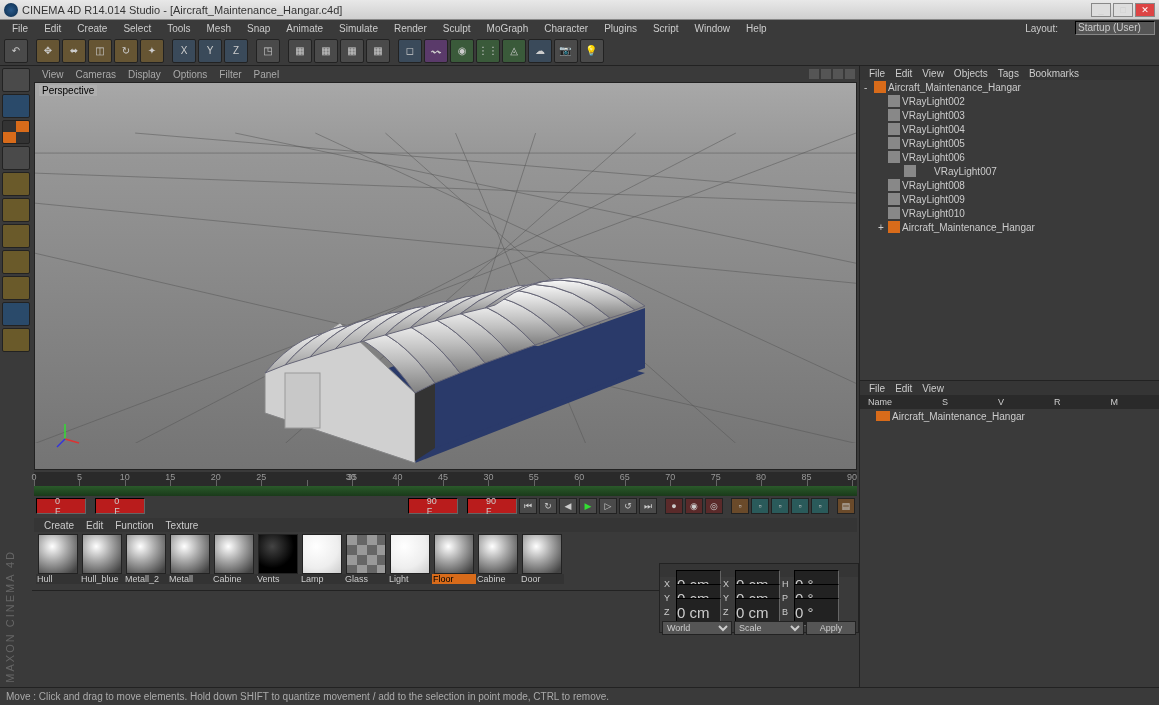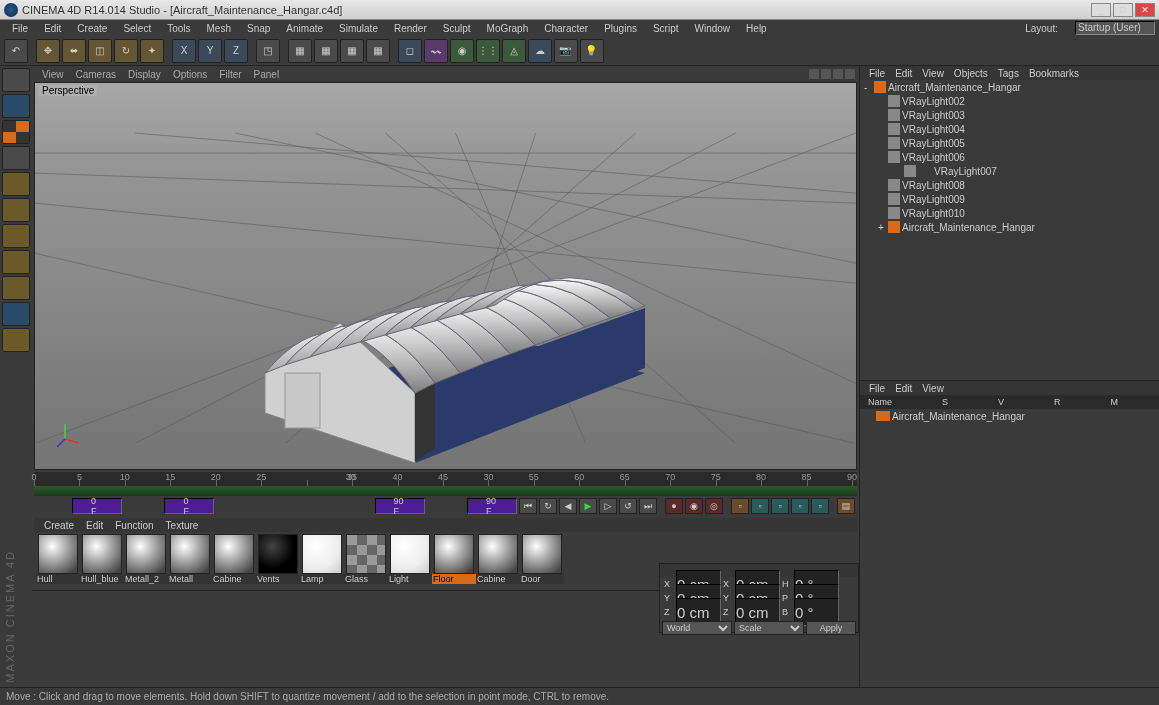--- a/index.html
+++ b/index.html
@@ -53,21 +53,21 @@
 .axis-gizmo { position: absolute; bottom: 20px; left: 20px; width: 30px; height: 30px; }
 
 .hangar { position:absolute; left: 220px; top: 190px; width: 400px; height: 220px; }
 
 
 .ruler { height: 14px; background: #2a2a2a; position: relative; margin: 2px 2px 0; }
 .tick { position: absolute; bottom: 0; width: 1px; height: 6px; background: #666; }
 .tick-lbl { position: absolute; top: 0; transform: translateX(-50%); color: #999; font-size: 9px; }
 .timeline-bar { height: 10px; background: linear-gradient(#2a5a2a,#1a3a1a); margin: 0 2px; }
 .playbar { height: 20px; background: #3a3a3a; display: flex; align-items: center; padding: 0 2px; gap: 2px; margin: 0 2px; }
-.field { width: 50px; height: 16px; background: #4c1d95; border: 1px inset #111; color: #ccc; font-size: 9px; padding: 0 18px; display: flex; align-items: center; justify-content: flex-end; margin-left: 36px; }
+.field { width: 50px; height: 16px; background: #b91c1c; border: 1px inset #111; color: #ccc; font-size: 9px; padding: 0 18px; display: flex; align-items: center; justify-content: flex-end; }
 .pbtn { width: 18px; height: 16px; background: #4a4a4a; border: 1px solid #222; display:flex;align-items:center;justify-content:center;font-size:9px;}
 .pbtn.red{background:#5a2a2a}
 .pbtn.cyan{background:#2a5a5a}
 .pbtn.orange{background:#6a4a2a}
 
 
 .mat-panel { height: 70px; background: #3a3a3a; margin: 2px; }
 .mat-menubar { height: 14px; background: #353535; display: flex; align-items: center; padding: 0 4px; }
 .mat-grid { display: flex; padding: 2px; gap: 0;}
 .mat-item { width: 44px; height: 52px; display:flex; flex-direction:column; align-items:center; }

